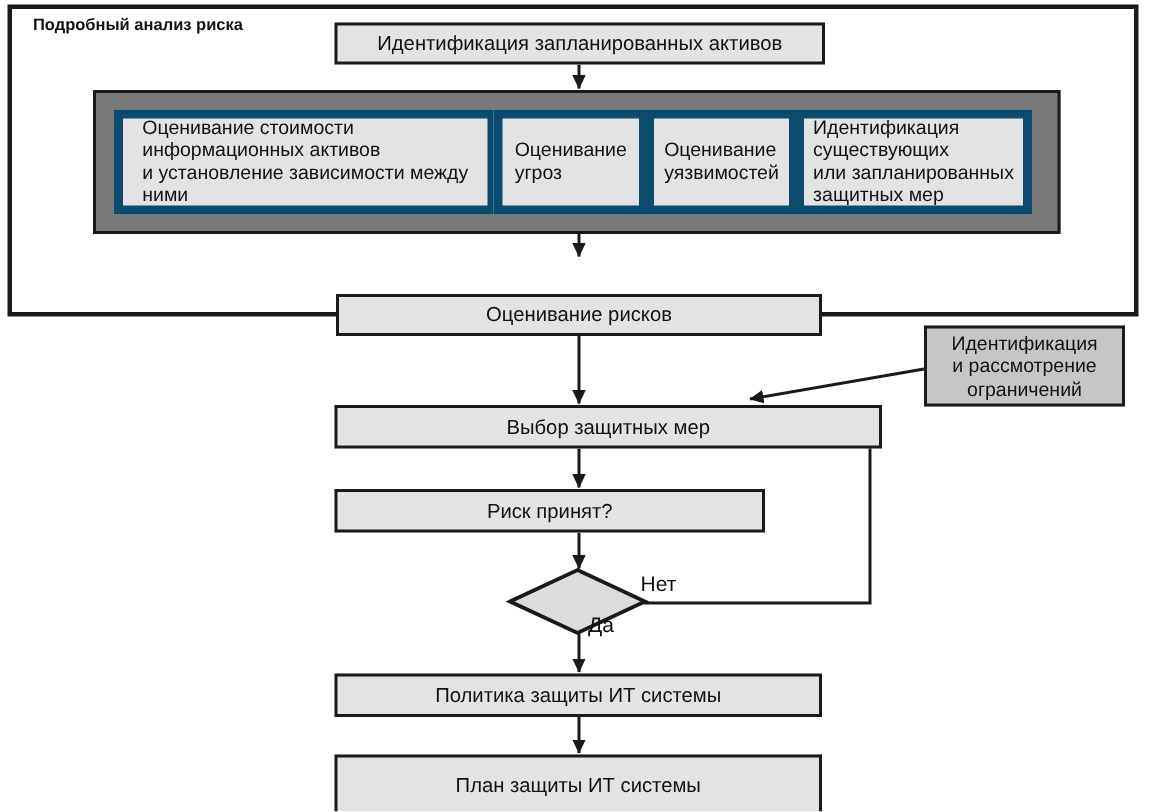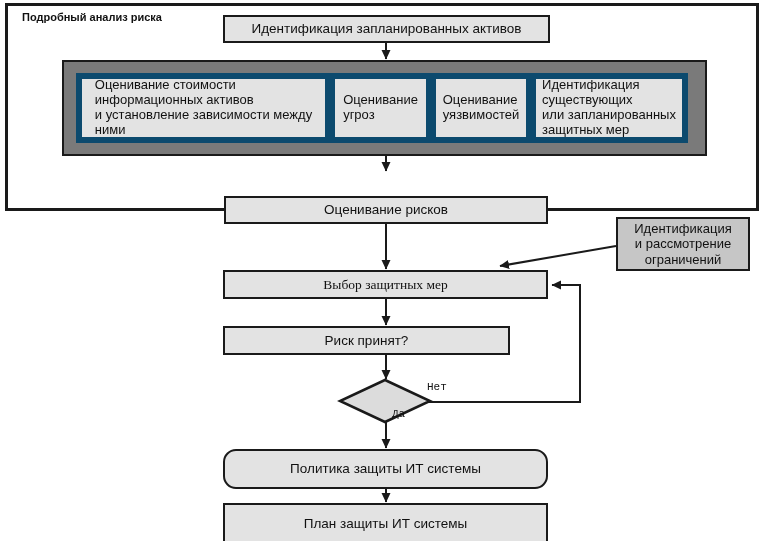--- a/index.html
+++ b/index.html
@@ -25,21 +25,21 @@
     border:2.5px solid #1a1a1a;background:#7a7a7a;padding:11px 12px;
     display:flex;align-items:stretch;z-index:10;
   }
   .group .cell{
     position:static;box-sizing:border-box;border:6px solid #0c4a6e;background:#e3e3e3;
     display:flex;align-items:center;justify-content:center;text-align:left;
     font-size:13px;line-height:1.15;white-space:pre-line;padding:0 3px;flex:0 0 auto;
   }
   .group .cell + .cell{margin-left:-2px;}
   .constraints{background:#c6c6c6;font-size:13px;line-height:1.18;}
-  .edge-label{position:absolute;font-size:11px;z-index:11;font-family:Liberation Mono, monospace;}
+  .edge-label{position:absolute;font-size:14px;z-index:11;}
   svg.wires{position:absolute;left:0;top:0;z-index:5;}
 </style>
 </head>
 <body>
 
 <div id="stage">
 
   <svg class="wires" width="776" height="541" viewBox="0 0 776 541">
     <defs>
       <marker id="ah" markerUnits="userSpaceOnUse" markerWidth="12" markerHeight="12" refX="9" refY="4.5" orient="auto">
@@ -79,24 +79,24 @@
 или запланированных
 защитных мер</div>
   </div>
 
   <div class="box" style="left:224px;top:172px;width:324px;height:28px;margin-top:24px;">Оценивание рисков</div>
 
   <div class="box constraints" style="left:616px;top:217px;width:134px;height:54px;">Идентификация
 и рассмотрение
 ограничений</div>
 
-  <div class="box" style="left:223px;top:270px;width:325px;height:29px;font-family:Liberation Serif, serif;">Выбор защитных мер</div>
+  <div class="box" style="left:223px;top:270px;width:365px;height:29px;">Выбор защитных мер</div>
 
   <div class="box" style="left:223px;top:326px;width:287px;height:29px;">Риск принят?</div>
 
   <div class="edge-label" style="left:427px;top:381px;">Нет</div>
   <div class="edge-label" style="left:392px;top:408px;">Да</div>
 
-  <div class="box" style="left:223px;top:449px;width:325px;height:40px;border-radius:13px;">Политика защиты ИТ системы</div>
+  <div class="box" style="left:223px;top:449px;width:325px;height:29px;">Политика защиты ИТ системы</div>
 
   <div class="box" style="left:223px;top:503px;width:325px;height:42px;">План защиты ИТ системы</div>
 
 </div>
 
 </body></html>

